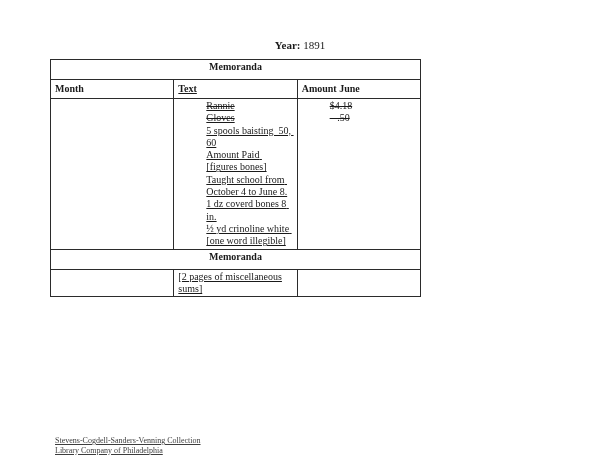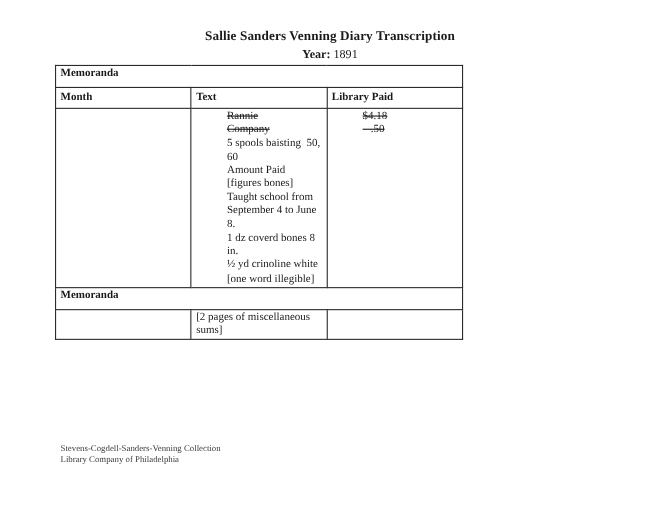--- a/index.html
+++ b/index.html
@@ -6,84 +6,83 @@
   body {
     width: 600px; height: 464px;
     background: #ffffff;
     font-family: "Liberation Serif", "DejaVu Serif", serif;
     color: #1a1a1a;
     position: relative;
     overflow: hidden;
   }
   .title-block { position: absolute; top: 25px; left: 0; width: 600px; text-align: center; }
   .doc-title { font-size: 12px; font-weight: bold; letter-spacing: 0.1px; }
-  .year-line { font-size: 11px; margin-top: 4px; }
+  .year-line { font-size: 11px; margin-top: 14px; }
   .year-label { font-weight: bold; }
   .year-value { font-weight: normal; }
 
   table.memoranda {
     position: absolute; top: 59px; left: 50px;
     width: 371px;
     border-collapse: collapse;
     table-layout: fixed;
     font-size: 10px;
   }
   table.memoranda td {
     border: 1px solid #2b2b2b;
     padding: 1px 4px;
     vertical-align: top;
     line-height: 12.3px;
   }
   td.section-header {
-    text-align: left; font-weight: bold;
+    text-align: center; font-weight: bold;
     height: 17px; vertical-align: middle;
   }
   tr.col-header td { font-weight: bold; height: 16px; vertical-align: middle; margin-left: 40px; }
   td.col-month { width: 66px; }
-  td.col-text  { width: 174px; }
+  td.col-text  { width: 174px; text-decoration: underline; }
   td.col-amount{ width: 123px; }
   tr.entry-row td { height: 99px; }
   .cell-line { display: block; white-space: pre-wrap; margin-left: 28px; }
   .strike { text-decoration: line-through; }
   tr.sums-row td { height: 18px; vertical-align: middle; margin-top: 39px; }
 
   .footer {
-    position: absolute; left: 55px; top: 403px;
-    font-size: 8px; line-height: 9.5px; color: #3d3d3d;
+    position: absolute; left: 55px; top: 436px;
+    font-size: 8px; line-height: 9.5px; color: #3d3d3d; text-decoration: underline;
   }
 </style>
 </head>
 <body>
 
 <div class="title-block">
-  <div class="doc-title">Sallie Sanders Venning Diary Transcription</div>
   <div class="year-line">
     <span class="year-label">Year:</span>
     <span class="year-value">1891</span>
   </div>
 </div>
 
 <table class="memoranda">
   <tbody>
     <tr>
       <td colspan="3" class="section-header">Memoranda</td>
     </tr>
     <tr class="col-header">
       <td class="col-month">Month</td>
       <td class="col-text">Text</td>
-      <td class="col-amount">Library Paid</td>
+      <td class="col-amount">Amount June</td>
     </tr>
     <tr class="entry-row">
       <td class="col-month"></td>
       <td class="col-text">
         <span class="cell-line strike">Rannie</span>
-        <span class="cell-line strike">Company</span>
+        <span class="cell-line strike">Gloves</span>
         <span class="cell-line">5 spools baisting  50, 60</span>
         <span class="cell-line">Amount Paid [figures bones]</span>
-        <span class="cell-line">Taught school from September 4 to June 8.</span>
+        <span class="cell-line">Taught school from October 4 to June 8.</span>
         <span class="cell-line">1 dz coverd bones 8 in.</span>
         <span class="cell-line">½ yd crinoline white [one word illegible]</span>
       </td>
       <td class="col-amount">
         <span class="cell-line strike">$4.18</span>
         <span class="cell-line strike">&nbsp;&nbsp;&nbsp;.50</span>
       </td>
     </tr>
     <tr>
       <td colspan="3" class="section-header">Memoranda</td>

